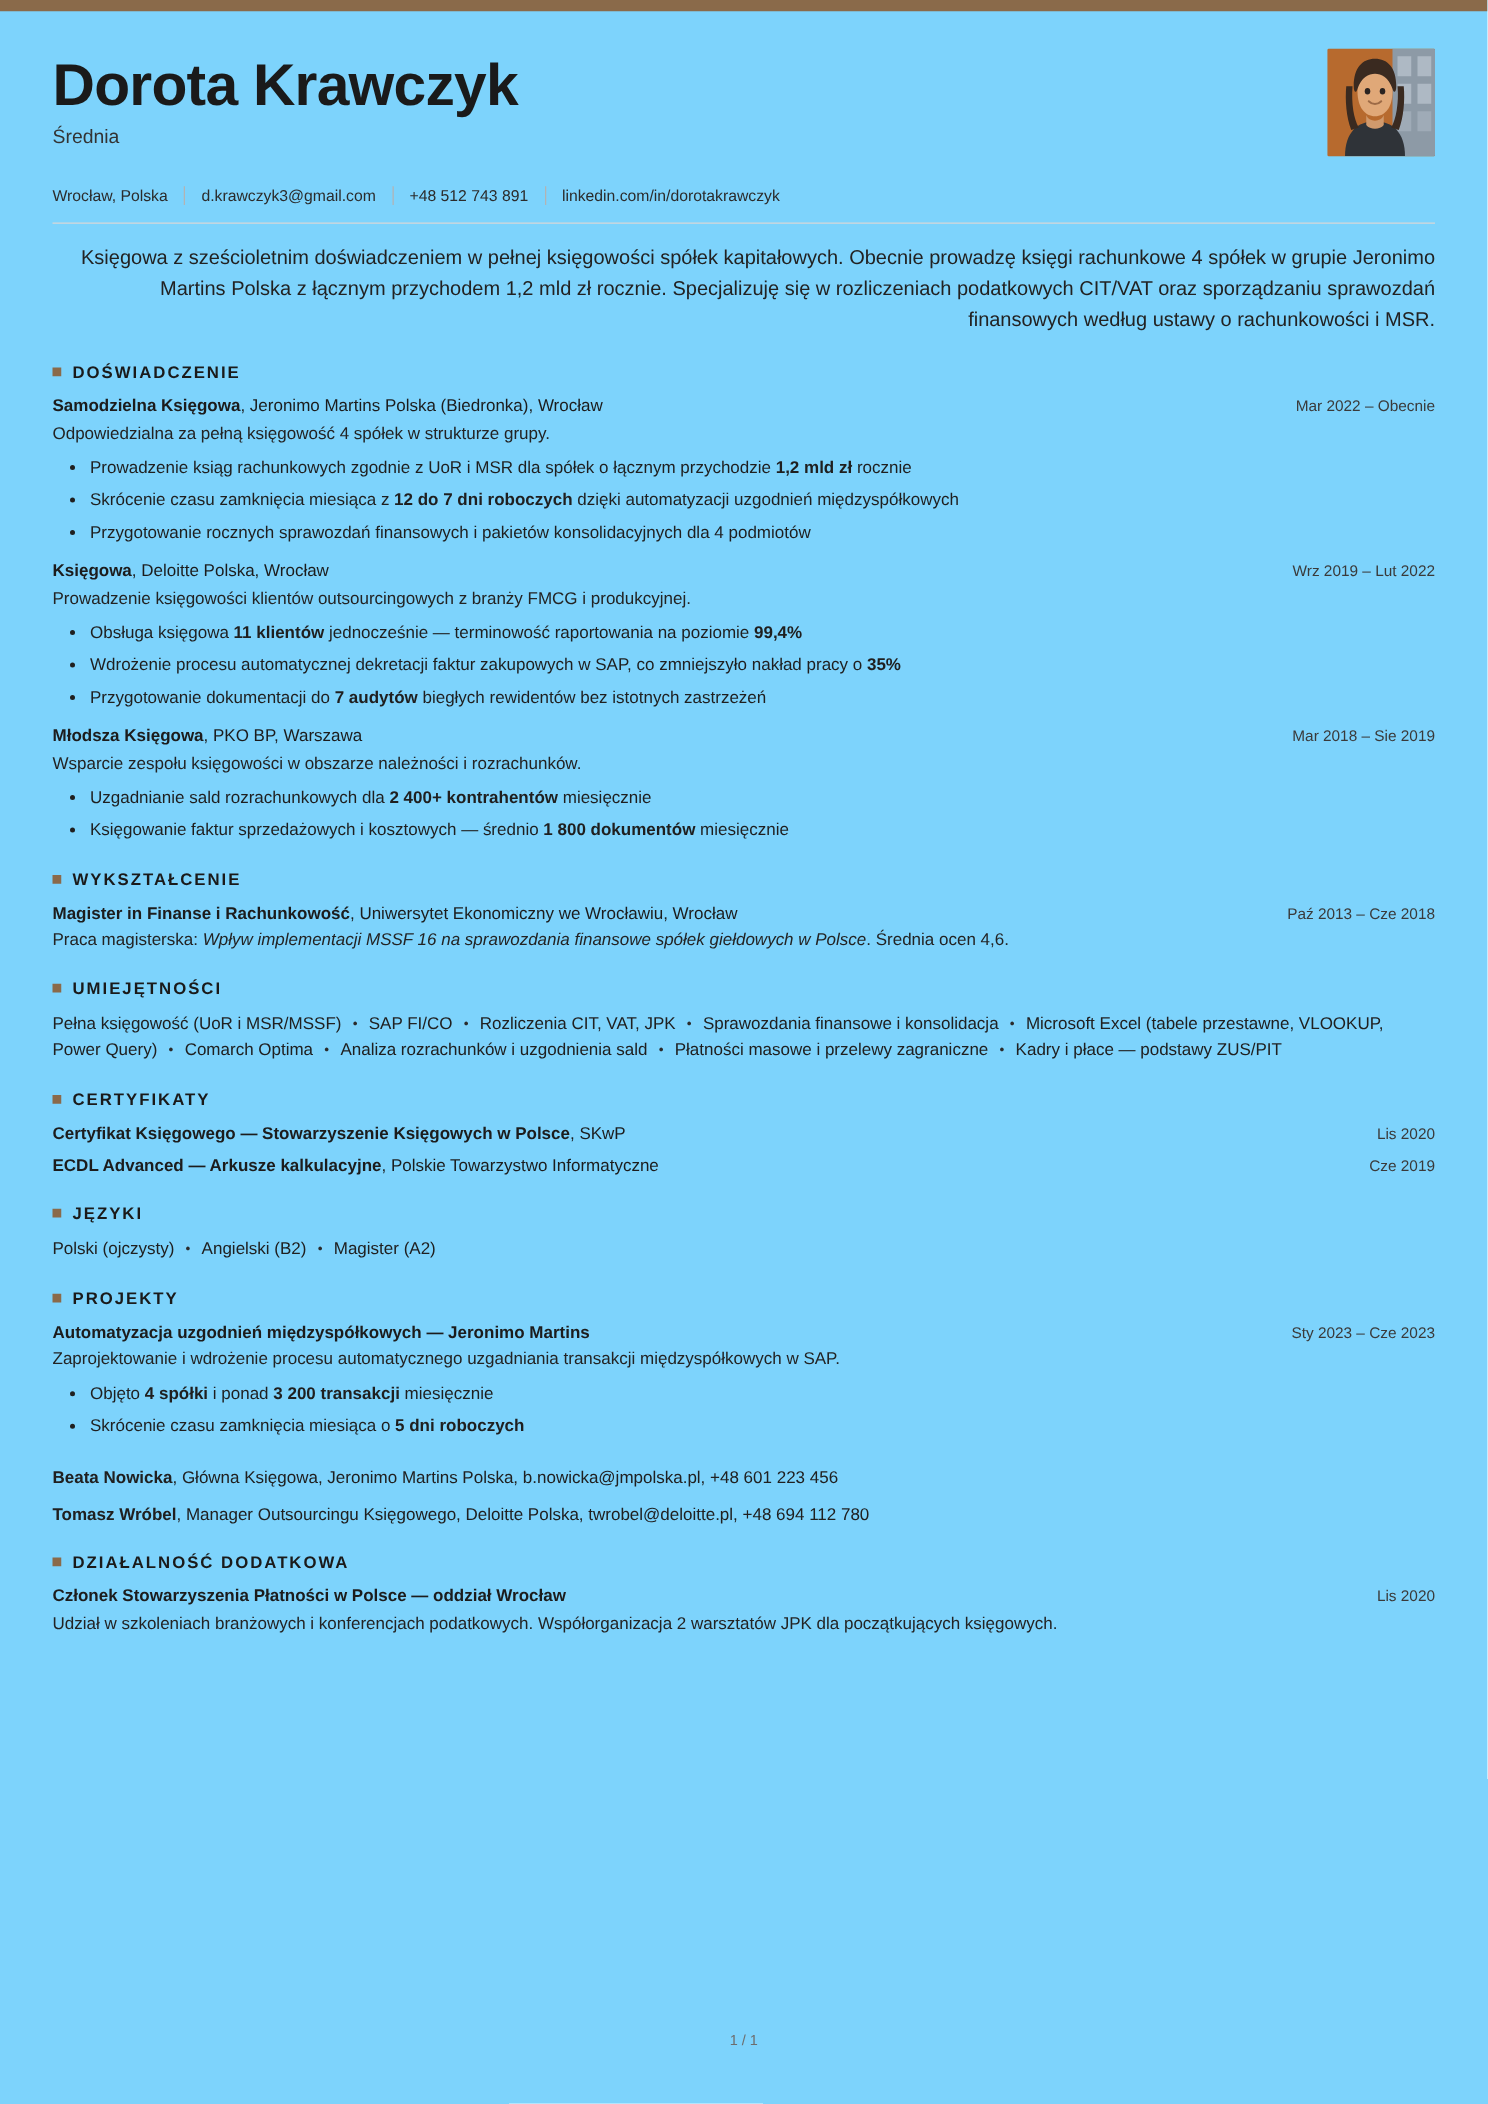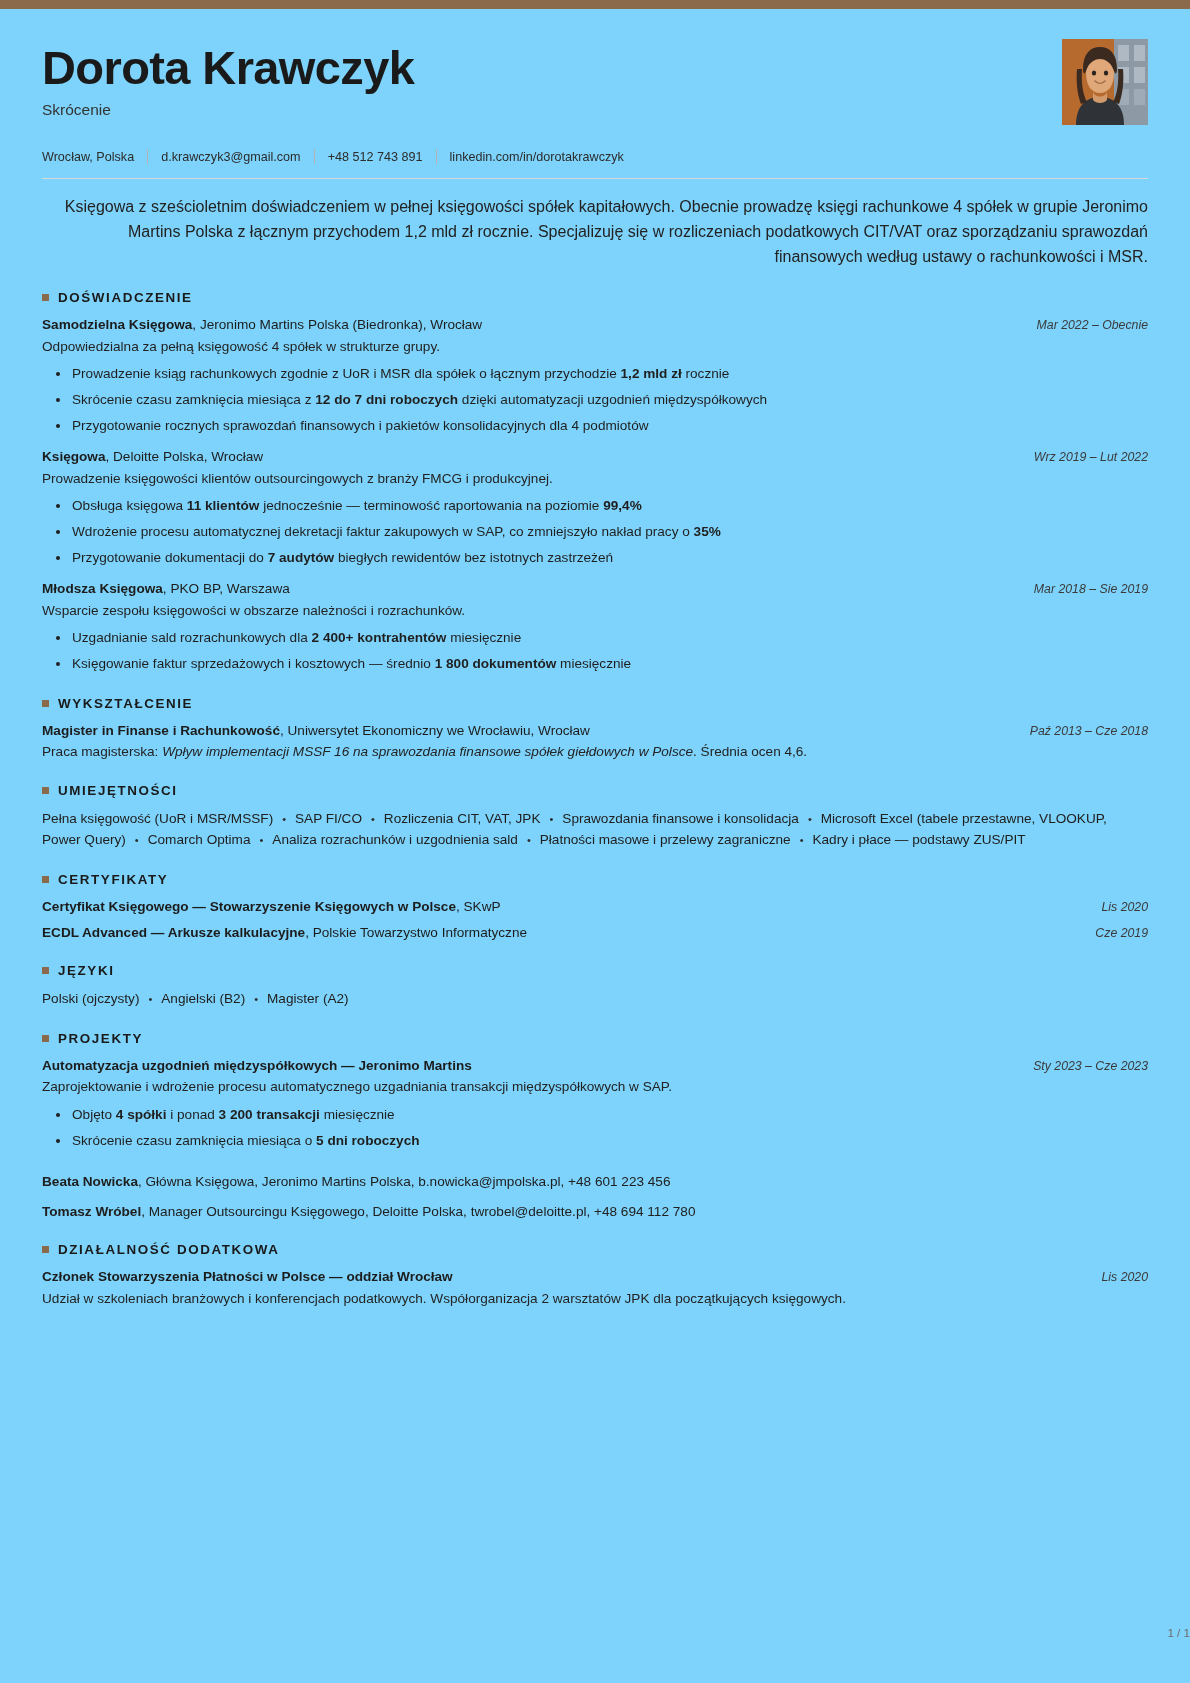--- a/index.html
+++ b/index.html
@@ -117,21 +117,20 @@
     gap: 16px;
   }
   .entry-title {
     font-size: 13.6px;
     color: #1c1c1c;
     line-height: 1.35;
   }
   .entry-title b { font-weight: 700; }
   .entry-date {
     font-size: 12.3px;
-    font-style: italic;
     color: #3a3a3a;
     white-space: nowrap;
     flex: none;
   }
   .entry-sub {
     font-size: 13.6px;
     color: #232323;
     line-height: 1.45;
     margin-top: 2px;
   }
@@ -182,37 +181,37 @@
     margin-top: 11px;
     line-height: 1.4;
   }
   .ref-line b { font-weight: 700; }
 
   .footer {
     position: absolute;
     bottom: 44px;
     left: 0;
     width: 100%;
-    text-align: right;
+    text-align: center;
     font-size: 11.6px;
     color: #6d6d6d;
   }
 </style>
 </head>
 <body>
 
 <div class="page">
   <div class="topbar"></div>
 
   <div class="content">
 
     <div class="header">
       <div class="header-left">
         <div class="name">Dorota Krawczyk</div>
-        <div class="role">Skrócenie</div>
+        <div class="role">Średnia</div>
       </div>
       <div class="photo">
         <svg viewBox="0 0 86 86" xmlns="http://www.w3.org/2000/svg" aria-hidden="true">
           <rect x="0" y="0" width="86" height="86" fill="#b76a2e"></rect>
           <rect x="52" y="0" width="34" height="86" fill="#8d9aa6"></rect>
           <rect x="56" y="6" width="11" height="16" fill="#aeb9c4"></rect>
           <rect x="72" y="6" width="11" height="16" fill="#aeb9c4"></rect>
           <rect x="56" y="28" width="11" height="16" fill="#aeb9c4"></rect>
           <rect x="72" y="28" width="11" height="16" fill="#aeb9c4"></rect>
           <rect x="56" y="50" width="11" height="16" fill="#9fabb7"></rect>

